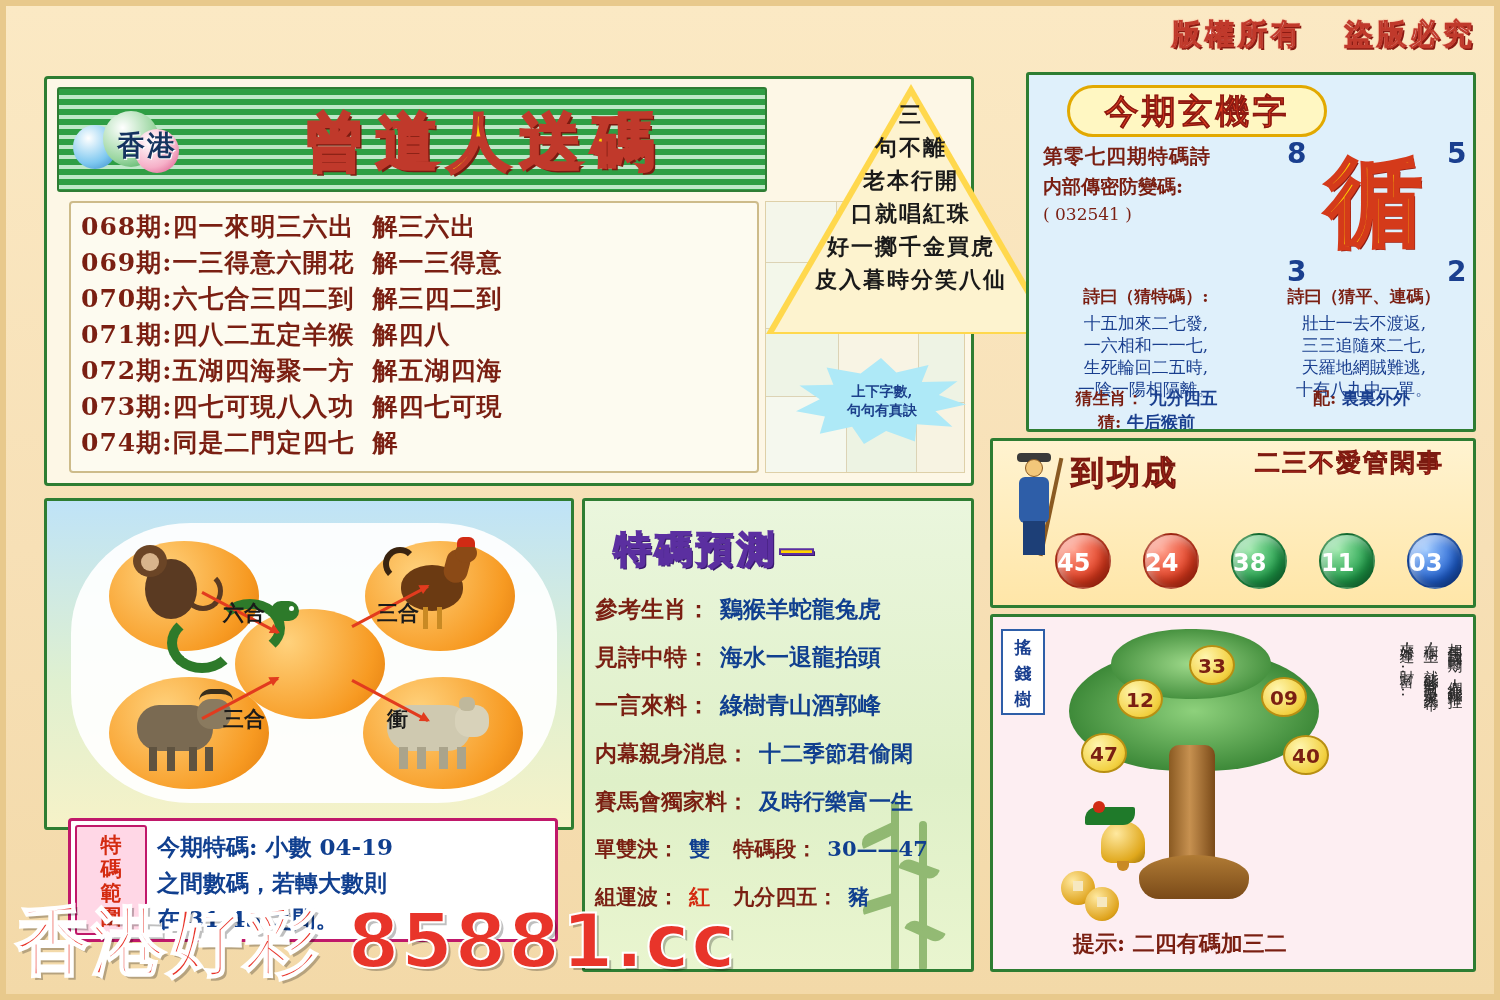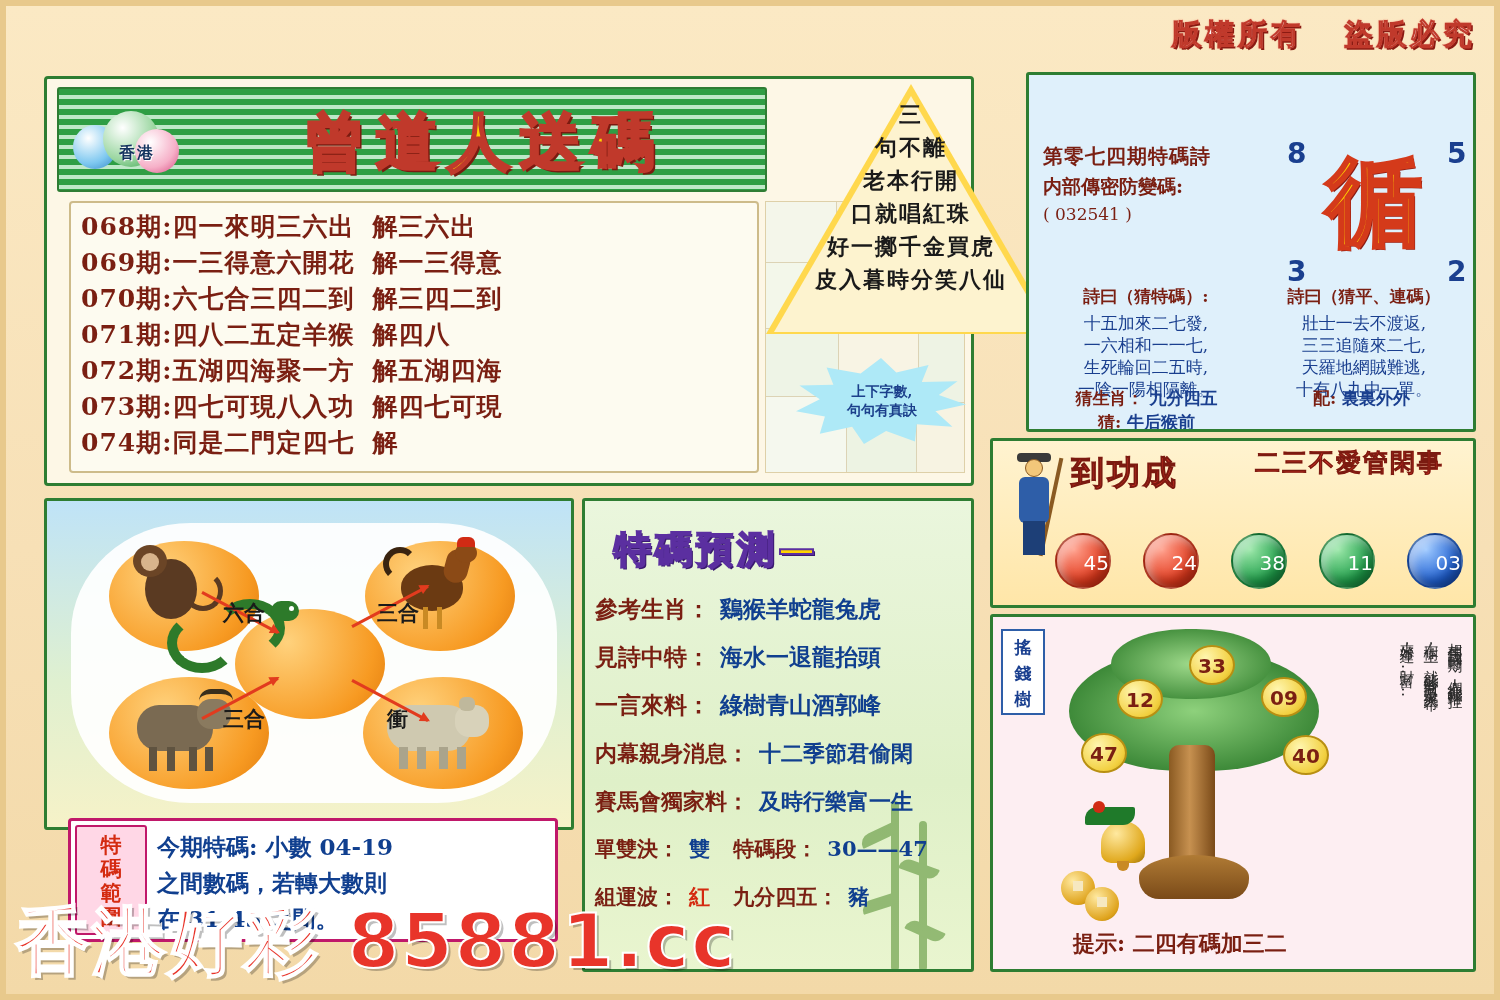--- a/index.html
+++ b/index.html
@@ -44,22 +44,22 @@
   #hkBadge {
     position:absolute; left:14px; top:22px; width:120px; height:62px;
   }
   #hkBadge .bubble {
     position:absolute; border-radius:50%;
   }
   #hkBadge .b1 { left:0; top:14px; width:44px; height:44px; background:radial-gradient(circle at 35% 30%,#ffffff,#7ec8f0 60%,#2f82c4); }
   #hkBadge .b2 { left:30px; top:0px; width:56px; height:56px; background:radial-gradient(circle at 35% 30%,#ffffff,#9ad6a0 60%,#2f9e44); }
   #hkBadge .b3 { left:62px; top:18px; width:44px; height:44px; background:radial-gradient(circle at 35% 30%,#ffffff,#f6b0c8 60%,#d6487f); }
   #hkBadge .txt {
-    position:absolute; left:24px; top:32px; width:80px; text-align:center;
-    font-size:16px; font-weight:bold; color:#14335f; letter-spacing:2px;
+    position:absolute; left:24px; top:16px; width:80px; text-align:right;
+    font-size:28px; font-weight:bold; color:#14335f; letter-spacing:2px;
     font-family:"DejaVu Sans", sans-serif; text-shadow:1px 1px 0 #fff;
   }
   #mainTitle {
     position:absolute; left:150px; top:14px; width:550px; height:78px;
     font-size:62px; font-weight:bold; color:#ffd400; letter-spacing:10px;
     -webkit-text-stroke:3px #c0392b;
     text-shadow:3px 3px 0 #7b1a10;
     line-height:78px; text-align:center;
     font-family:"DejaVu Sans", sans-serif;
   }
@@ -184,21 +184,21 @@
   #ballFigure {
     position:absolute; left:12px; top:12px; width:60px; height:110px;
   }
   #ballFigure .head{position:absolute;left:20px;top:6px;width:18px;height:18px;border-radius:50%;background:#f3c77a;border:1px solid #8a5a22;}
   #ballFigure .hat{position:absolute;left:12px;top:0px;width:34px;height:9px;border-radius:4px;background:#3a3a3a;}
   #ballFigure .body{position:absolute;left:14px;top:24px;width:30px;height:46px;background:#2e5ea8;border-radius:6px;}
   #ballFigure .leg{position:absolute;left:18px;top:68px;width:22px;height:34px;background:#1d3f77;}
   #ballFigure .pole{position:absolute;left:44px;top:4px;width:4px;height:100px;background:#8a5a22;transform:rotate(12deg);}
   .ball {
     position:absolute; width:56px; height:56px; border-radius:50%;
-    color:#fff; font-size:20px; font-weight:normal; text-align:right; line-height:56px;
+    color:#fff; font-size:24px; font-weight:bold; text-align:left; line-height:56px;
     border:2px solid rgba(0,0,0,.25);
     font-family:"DejaVu Sans", sans-serif;
     box-shadow:inset -6px -8px 10px rgba(0,0,0,.25), inset 6px 6px 8px rgba(255,255,255,.45);
   }
   .ball.red{background:radial-gradient(circle at 33% 28%,#ff9e8a,#e23b1e 65%,#a31a06);}
   .ball.green{background:radial-gradient(circle at 33% 28%,#9ae7a8,#1f9e4a 65%,#0c6029);}
   .ball.blue{background:radial-gradient(circle at 33% 28%,#9cc8ff,#1f5fd0 65%,#0a2f7a);}
 
   
   #treeBox {
@@ -407,20 +407,21 @@
 
   <div class="abs" id="starNote">
     <div class="star"></div>
     <div class="txt">
       <div>上下字數,</div>
       <div>句句有真訣</div>
     </div>
   </div>
 
   <div class="abs" id="xuanjiBox">
+    <div id="xjTitle">今期玄機字</div>
     <div id="xjInfo">
       <div class="l1">第零七四期特碼詩</div>
       <div class="l2">内部傳密防變碼:</div>
       <div class="l3">( 032541 )</div>
     </div>
     <div id="xjChar">循</div>
     <div class="xjNum" id="xjN1">8</div>
     <div class="xjNum" id="xjN2">5</div>
     <div class="xjNum" id="xjN3">3</div>
     <div class="xjNum" id="xjN4">2</div>

